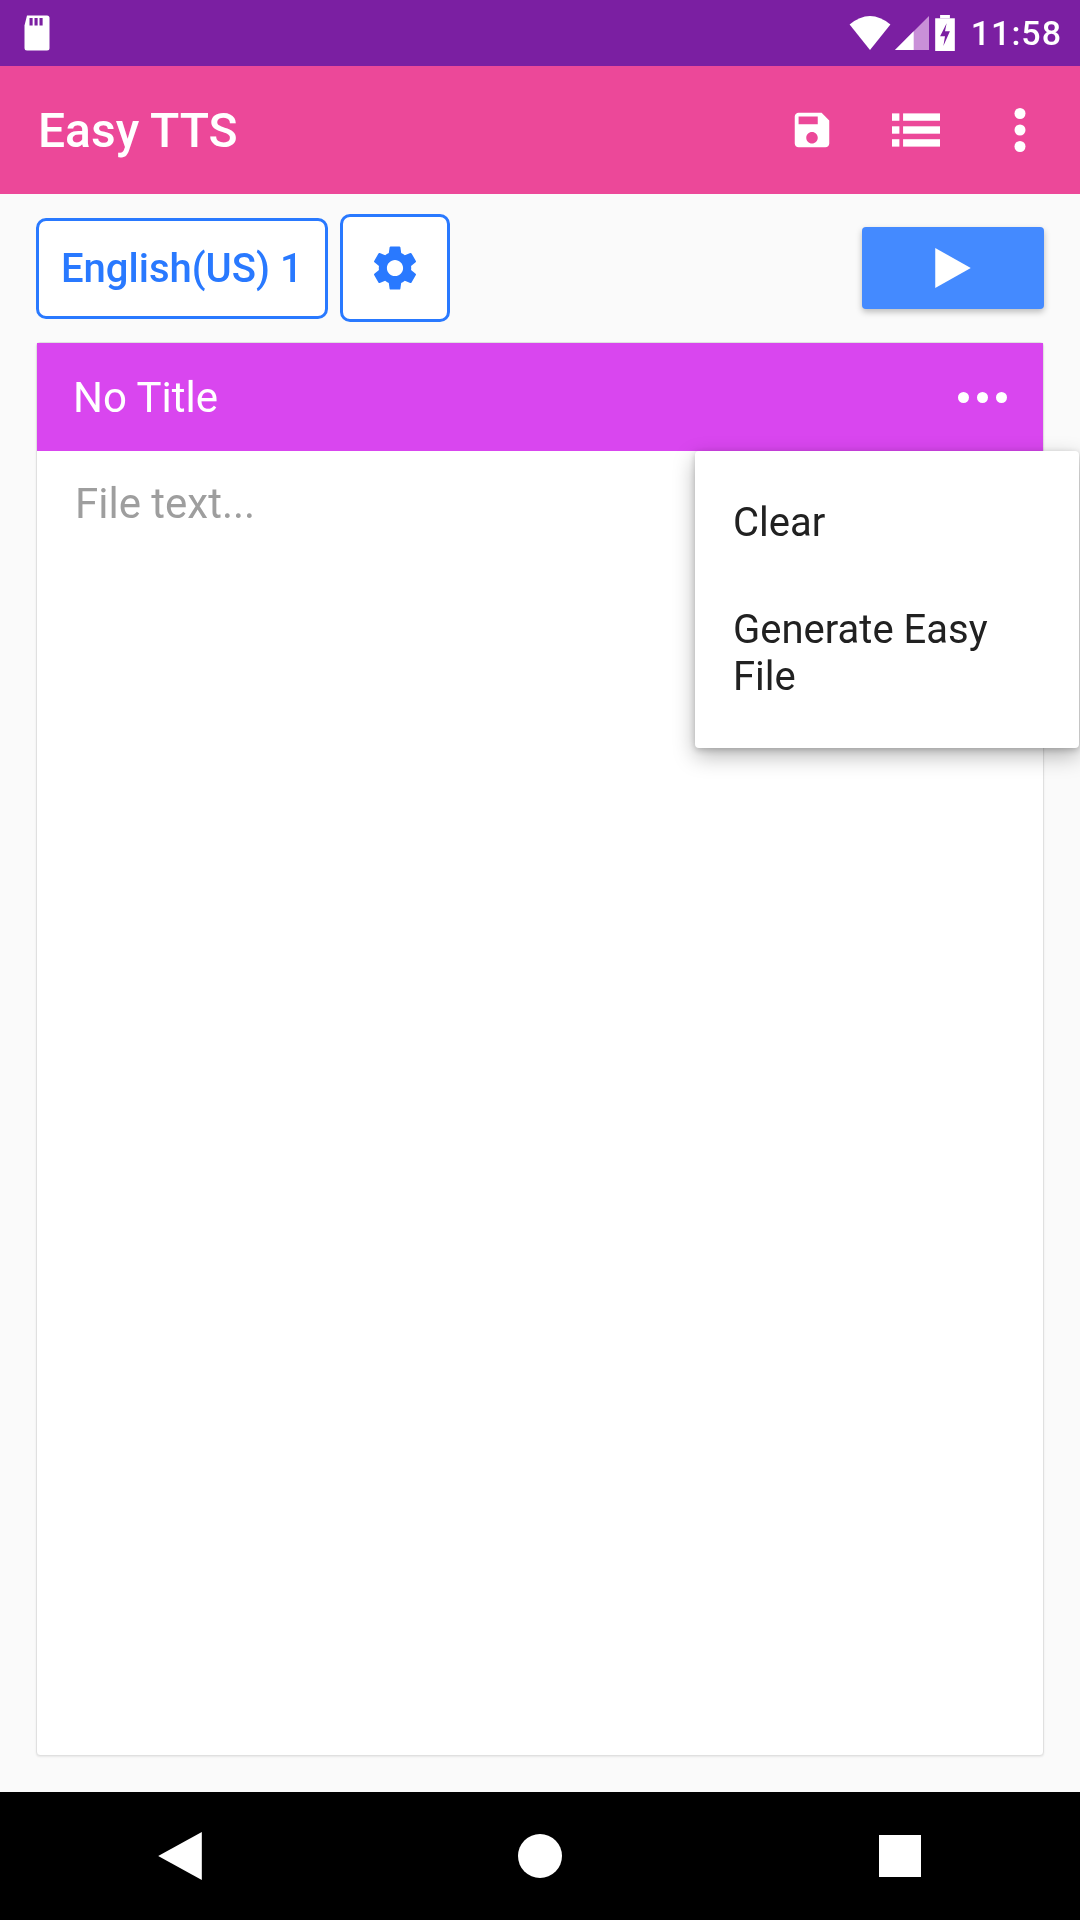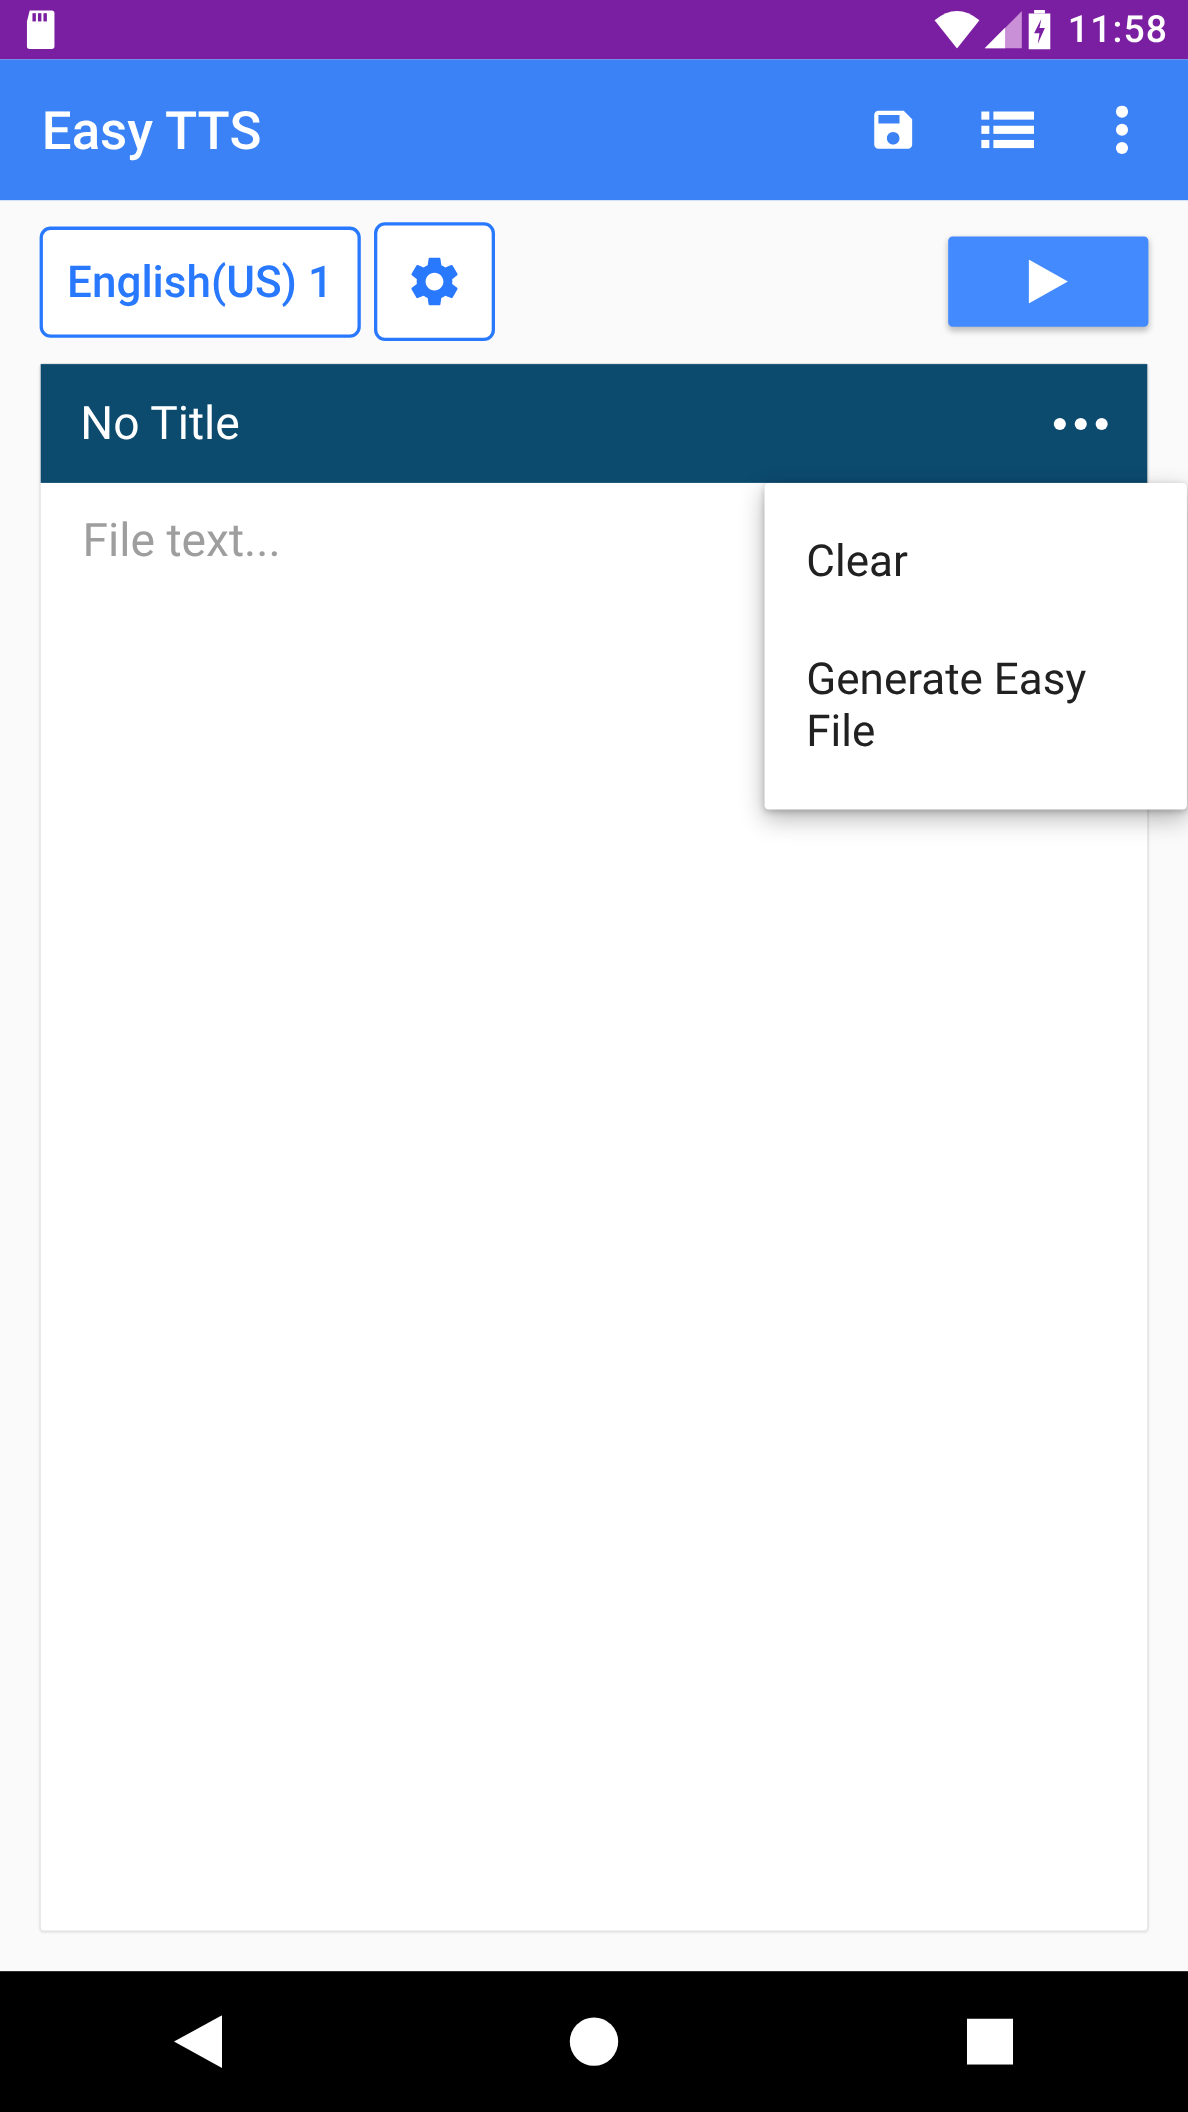--- a/index.html
+++ b/index.html
@@ -1,36 +1,36 @@
 <!DOCTYPE html>
 <html><head>
 <meta charset="utf-8">
 <style>
   * { margin: 0; padding: 0; box-sizing: border-box; }
   html, body { width: 1080px; height: 1920px; font-family: Roboto, Arial, sans-serif; overflow: hidden; }
   body { background: #fafafa; display: flex; flex-direction: column; }
 
   
   .status-bar {
-    height: 54px;
+    height: 66px;
     background: #7b1fa2;
     display: flex;
     align-items: center;
     justify-content: space-between;
     padding: 0 18px 0 22px;
     color: #fff;
   }
   .status-left, .status-right { display: flex; align-items: center; gap: 6px; }
   .status-right { gap: 4px; }
   .status-time { font-size: 34px; font-weight: 500; margin-left: 10px; letter-spacing: 1px; }
 
   
   .app-bar {
     height: 128px;
-    background: #3b82f6;
+    background: #ec4899;
     display: flex;
     align-items: center;
     padding: 0 16px 0 38px;
     color: #fff;
   }
   .app-title { font-size: 48px; font-weight: 500; flex: 1; }
   .app-bar-actions { display: flex; align-items: center; gap: 56px; margin-right: 20px; }
   .app-bar-icon { width: 48px; height: 48px; display: flex; align-items: center; justify-content: center; }
 
   
@@ -79,21 +79,21 @@
     flex-direction: column;
     background: #fff;
     border: 1px solid #e0e0e0;
     border-radius: 4px;
     box-shadow: 0 1px 2px rgba(0,0,0,0.08);
     overflow: visible;
     position: relative;
   }
   .card-header {
     height: 108px;
-    background: #0c4a6e;
+    background: #d946ef;
     display: flex;
     align-items: center;
     justify-content: space-between;
     padding: 0 36px;
     color: #fff;
   }
   .card-title { font-size: 42px; font-weight: 400; }
   .card-menu-dots { display: flex; gap: 8px; }
   .card-menu-dots span { width: 11px; height: 11px; background: #fff; border-radius: 50%; }
   .card-body {

